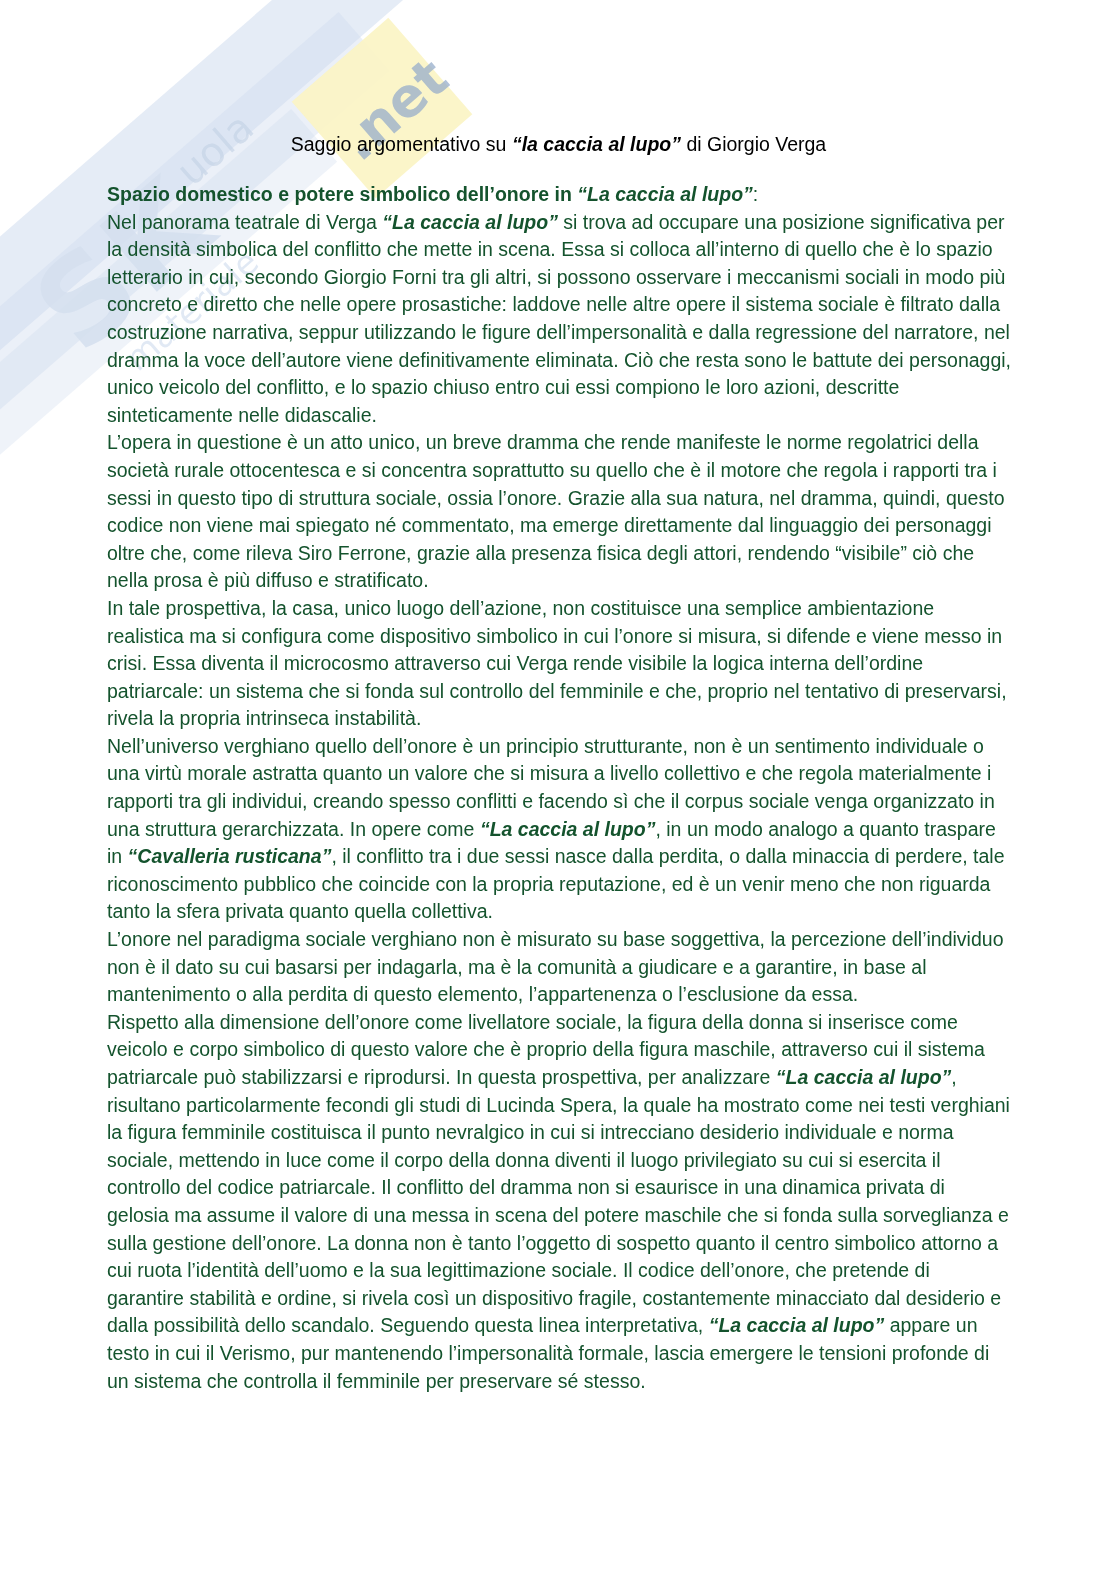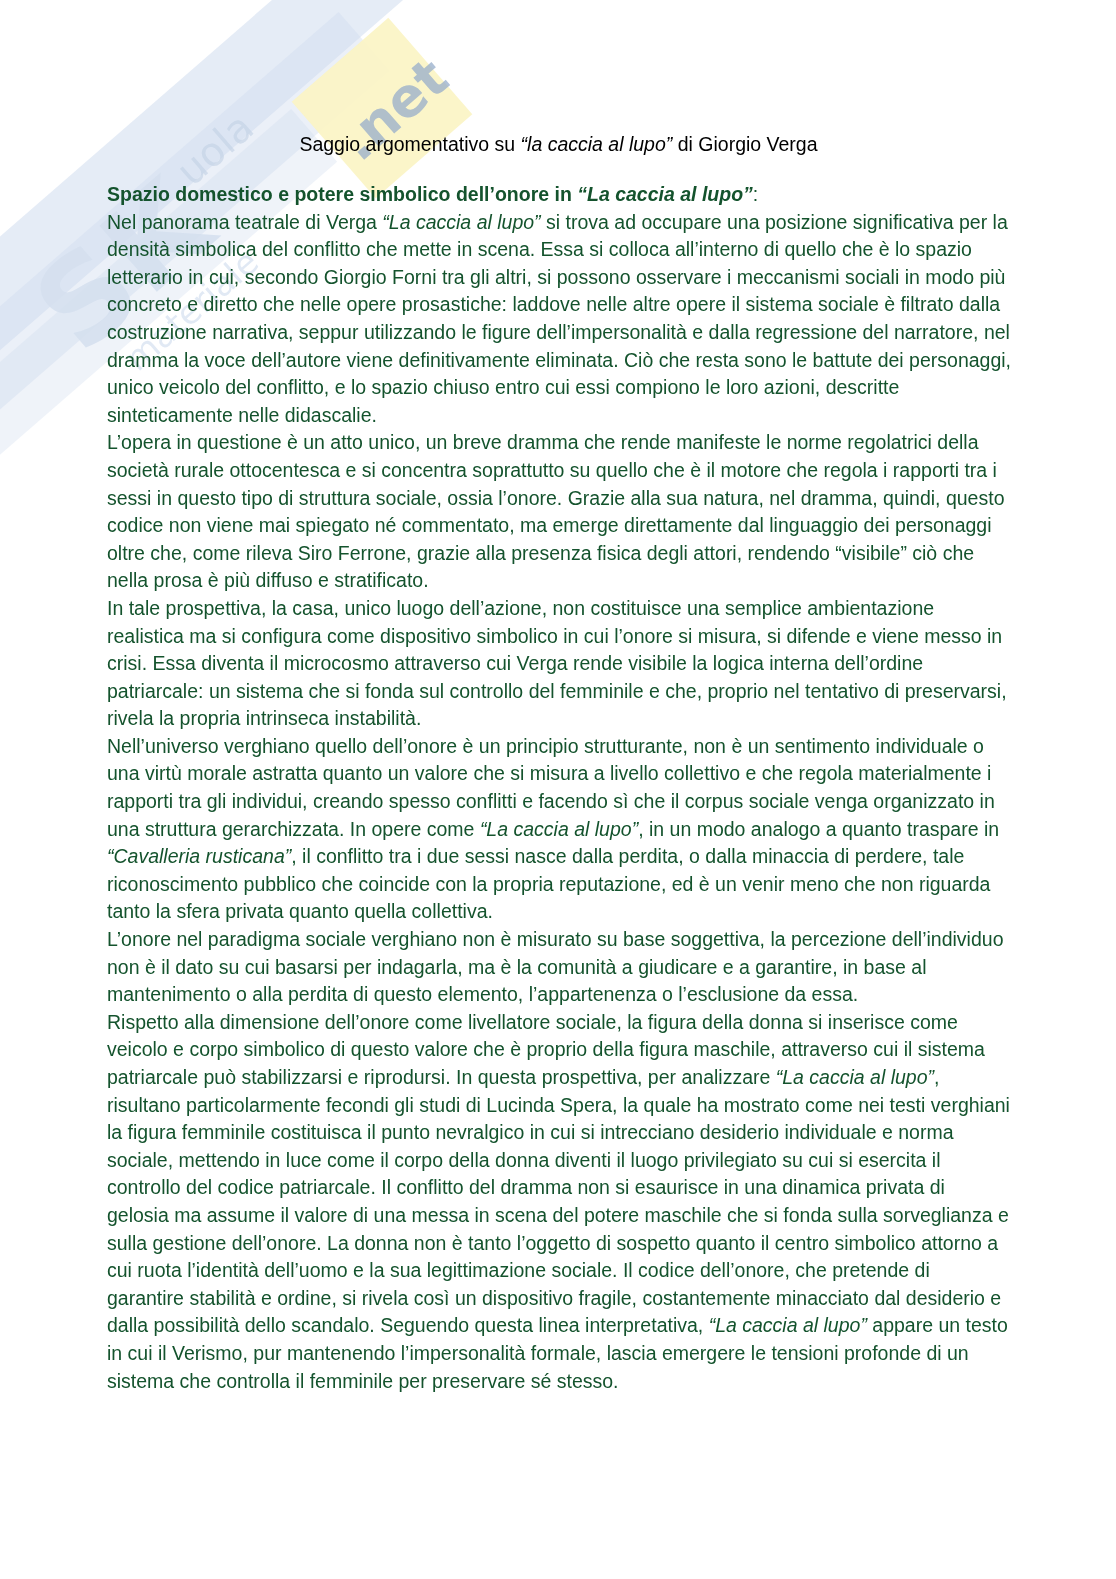--- a/index.html
+++ b/index.html
@@ -136,20 +136,21 @@
     text-align: left;
   }
   .body-block p {
     margin: 0;
   }
   .heading-run {
     font-weight: 700;
   }
   em, .it {
     font-style: italic;
+    font-weight: bold;
   }
 </style>
 </head>
 <body>
 
 <div class="page">
 
   <div class="watermark">
     <div class="wm-band wm-band-a"></div>
     <div class="wm-band wm-band-b"></div>

